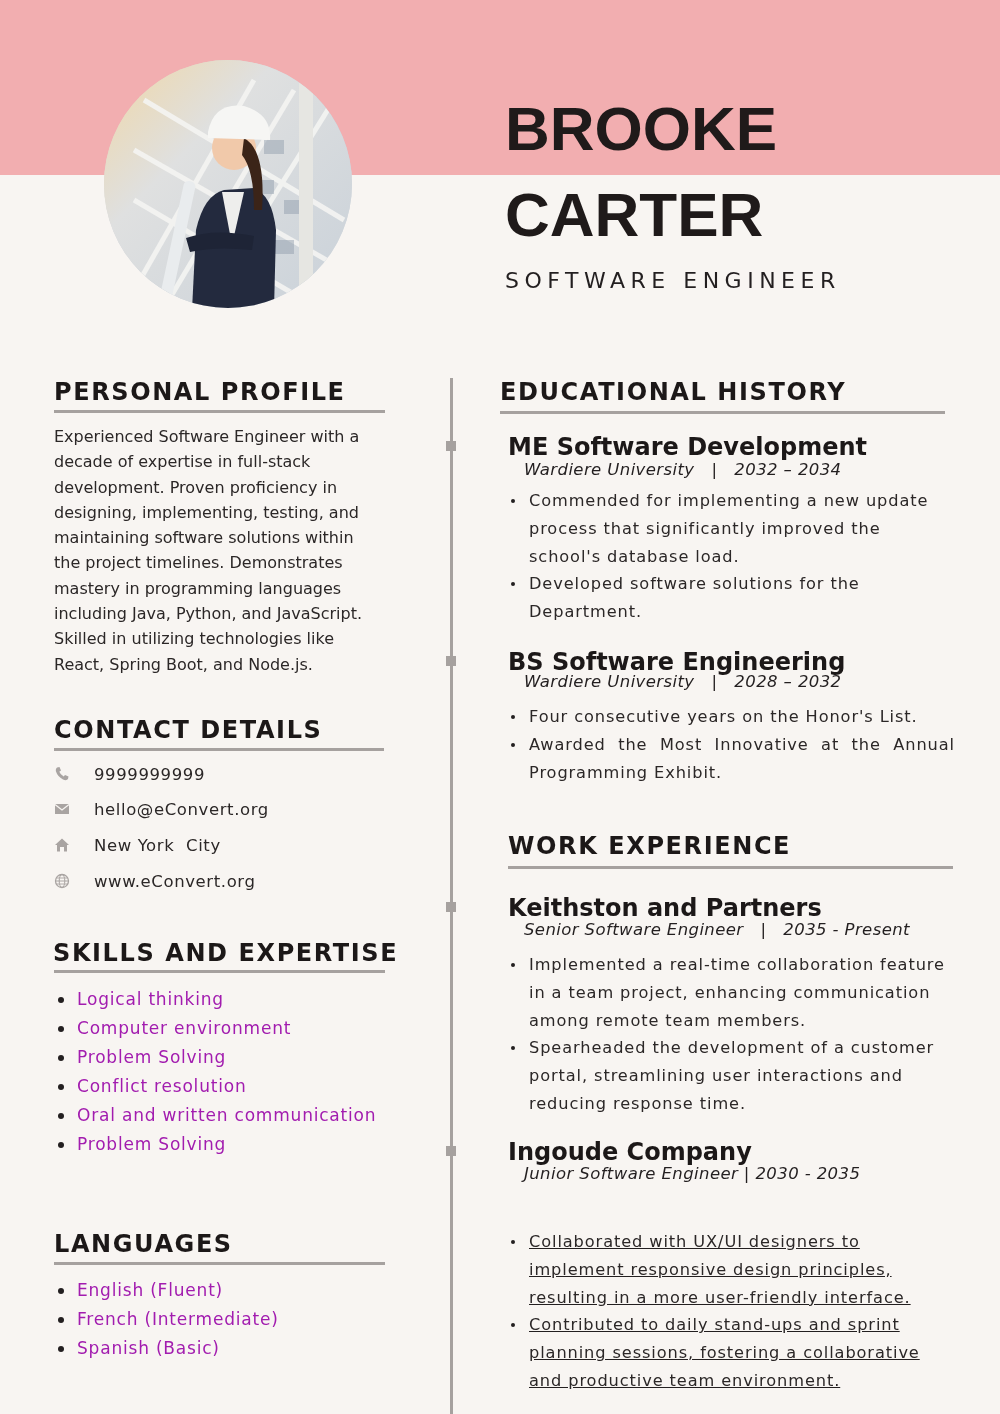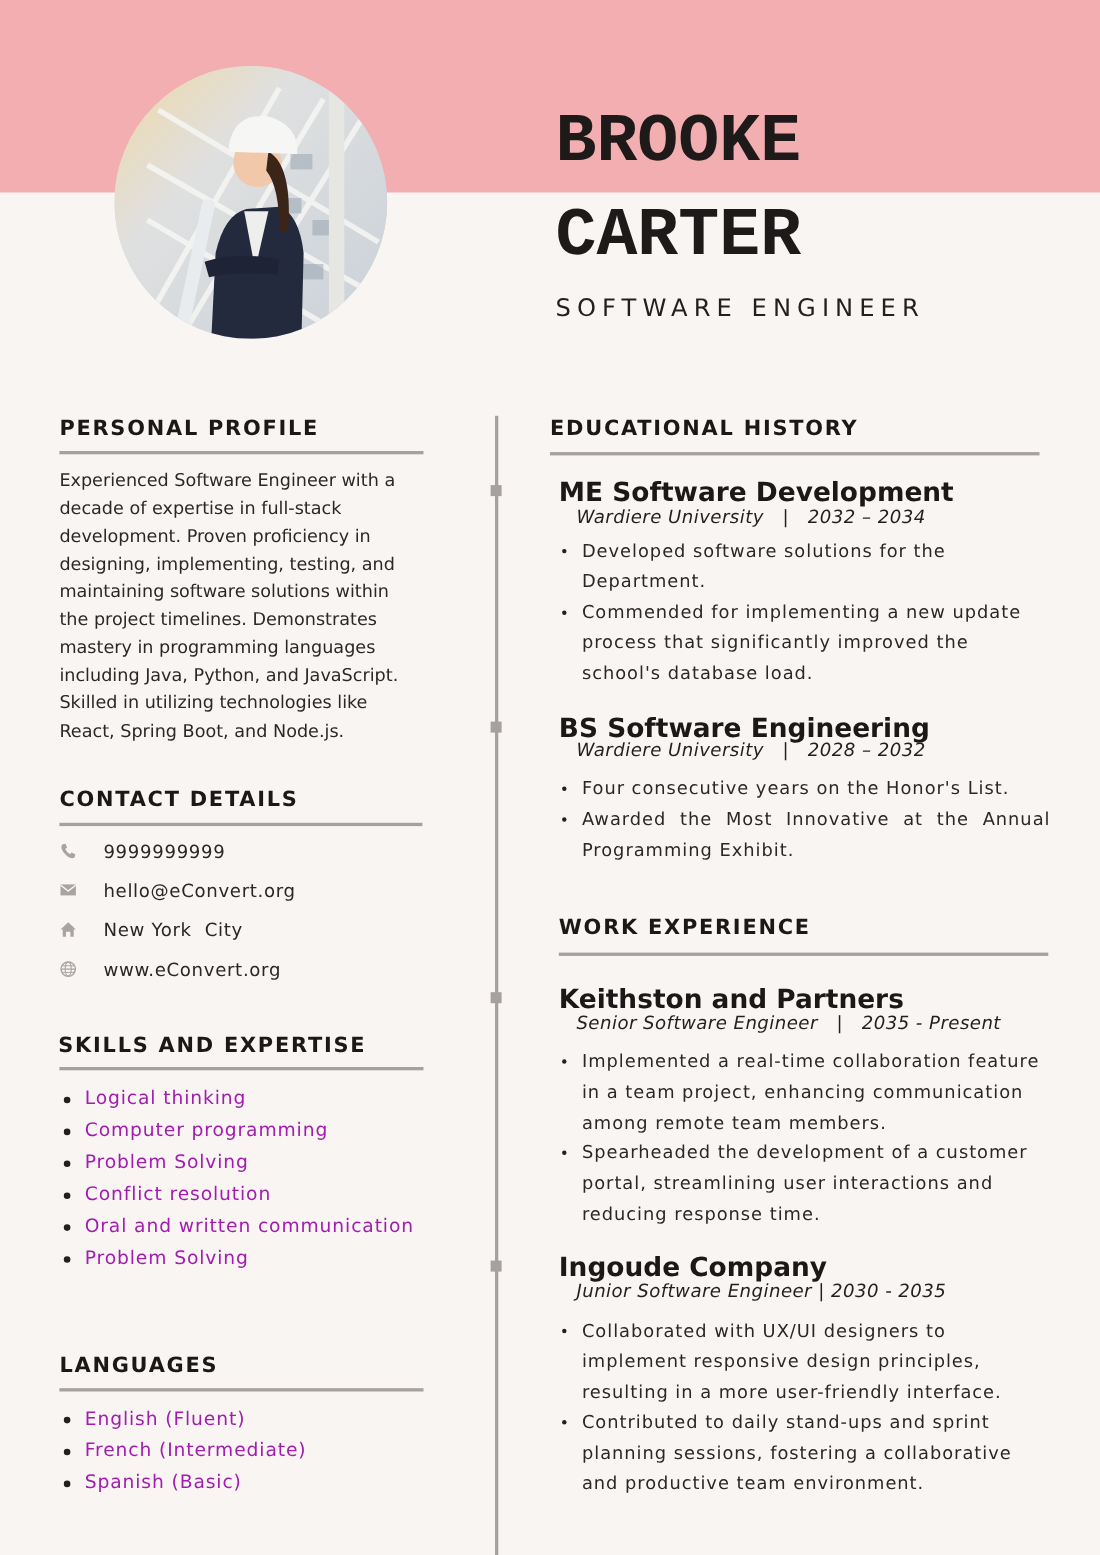--- a/index.html
+++ b/index.html
@@ -15,31 +15,31 @@
     position: absolute; left: 0; top: 0; width: 1000px; height: 175px;
     background: #f2aeb0;
   }
   .photo {
     position: absolute; left: 104px; top: 60px; width: 248px; height: 248px;
     border-radius: 50%; overflow: hidden;
     background: linear-gradient(135deg, #e9d9b9 0%, #d6d8dc 35%, #c3ccd6 60%, #e8eaec 100%);
   }
   .photo svg { width: 100%; height: 100%; display: block; }
   .name {
-    position: absolute; left: 505px; font-family: Liberation Mono, monospace;
+    position: absolute; left: 505px; font-family: Liberation Sans, sans-serif;
     font-weight: 900; font-size: 62px; letter-spacing: 0px; color: #1f1a1a; line-height: 1;
   }
   .name.first { top: 98px; }
   .name.last { top: 184px; }
   .title {
     position: absolute; left: 505px; top: 268px; font-size: 22px; letter-spacing: 5.5px;
     color: #231f20; font-family: "DejaVu Sans", sans-serif;
   }
   .section-heading {
-    position: absolute; font-weight: bold; font-size: 19px; letter-spacing: 1.6px; color: #1c1818;
+    position: absolute; font-weight: bold; font-size: 24px; letter-spacing: 1.6px; color: #1c1818;
   }
   .rule { position: absolute; height: 3px; background: #a6a19f; }
   .para {
     position: absolute; font-size: 16px; line-height: 25.3px; color: #2b2727;
   }
   .contact-row { position: absolute; left: 54px; height: 24px; display: flex; align-items: center; }
   .contact-row .ico { width: 16px; height: 16px; display: inline-block; }
   .contact-row .txt { position: absolute; left: 40px; font-size: 16.5px; letter-spacing: 0.6px; color: #2b2727; white-space: nowrap; }
   ul.bullets { position: absolute; list-style: none; }
   ul.bullets li { position: relative; padding-left: 23px; font-size: 17px; letter-spacing: 0.8px; color: #a21caf; height: 29px; line-height: 29px; white-space: nowrap; }
@@ -152,21 +152,21 @@
         <line x1="2.5" y1="11" x2="13.5" y2="11" stroke="#a9a4a2" stroke-width="0.9"></line>
       </svg>
   </span>
   <span class="txt">www.eConvert.org</span>
 </div>
 
 <div class="section-heading" style="left:53px; top:939px;">SKILLS AND EXPERTISE</div>
 <div class="rule" style="left:54px; top:970px; width:331px;"></div>
 <ul class="bullets" style="left:54px; top:985px;">
   <li>Logical thinking</li>
-  <li>Computer programming</li>
+  <li>Computer environment</li>
   <li>Problem Solving</li>
   <li>Conflict resolution</li>
   <li>Oral and written communication</li>
   <li>Problem Solving</li>
 </ul>
 
 <div class="section-heading" style="left:54px; top:1230px;">LANGUAGES</div>
 <div class="rule" style="left:54px; top:1262px; width:331px;"></div>
 <ul class="bullets" style="left:54px; top:1276px;">
   <li>English (Fluent)</li>
@@ -179,22 +179,22 @@
 <div class="marker" style="top:656px;"></div>
 <div class="marker" style="top:902px;"></div>
 <div class="marker" style="top:1146px;"></div>
 
 <div class="section-heading" style="left:500px; top:378px;">EDUCATIONAL HISTORY</div>
 <div class="rule" style="left:500px; top:411px; width:445px;"></div>
 
 <div class="entry-title" style="top:433px;">ME Software Development</div>
 <div class="entry-sub" style="top:460px;">Wardiere University   |   2032 – 2034</div>
 <ul class="rbullets" style="top:487px;">
+  <li>Commended for implementing a new update process that significantly improved the school's database load.</li>
   <li style="padding-right:80px;">Developed software solutions for the Department.</li>
-  <li>Commended for implementing a new update process that significantly improved the school's database load.</li>
 </ul>
 
 <div class="entry-title" style="top:648px;">BS Software Engineering</div>
 <div class="entry-sub" style="top:672px;">Wardiere University   |   2028 – 2032</div>
 <ul class="rbullets" style="top:703px;">
   <li>Four consecutive years on the Honor's List.</li>
   <li class="justify">Awarded the Most Innovative at the Annual Programming Exhibit.</li>
 </ul>
 
 <div class="section-heading" style="left:508px; top:832px;">WORK EXPERIENCE</div>
@@ -202,16 +202,16 @@
 
 <div class="entry-title" style="top:894px;">Keithston and Partners</div>
 <div class="entry-sub" style="top:920px;">Senior Software Engineer   |   2035 - Present</div>
 <ul class="rbullets" style="top:951px;">
   <li>Implemented a real-time collaboration feature in a team project, enhancing communication among remote team members.</li>
   <li>Spearheaded the development of a customer portal, streamlining user interactions and reducing response time.</li>
 </ul>
 
 <div class="entry-title" style="top:1138px;">Ingoude Company</div>
 <div class="entry-sub" style="top:1164px;">Junior Software Engineer | 2030 - 2035</div>
-<ul class="rbullets" style="top:1196px;">
+<ul class="rbullets" style="top:1228px;text-decoration:underline;">
   <li>Collaborated with UX/UI designers to implement responsive design principles, resulting in a more user-friendly interface.</li>
   <li>Contributed to daily stand-ups and sprint planning sessions, fostering a collaborative and productive team environment.</li>
 </ul>
 
 </body></html>

